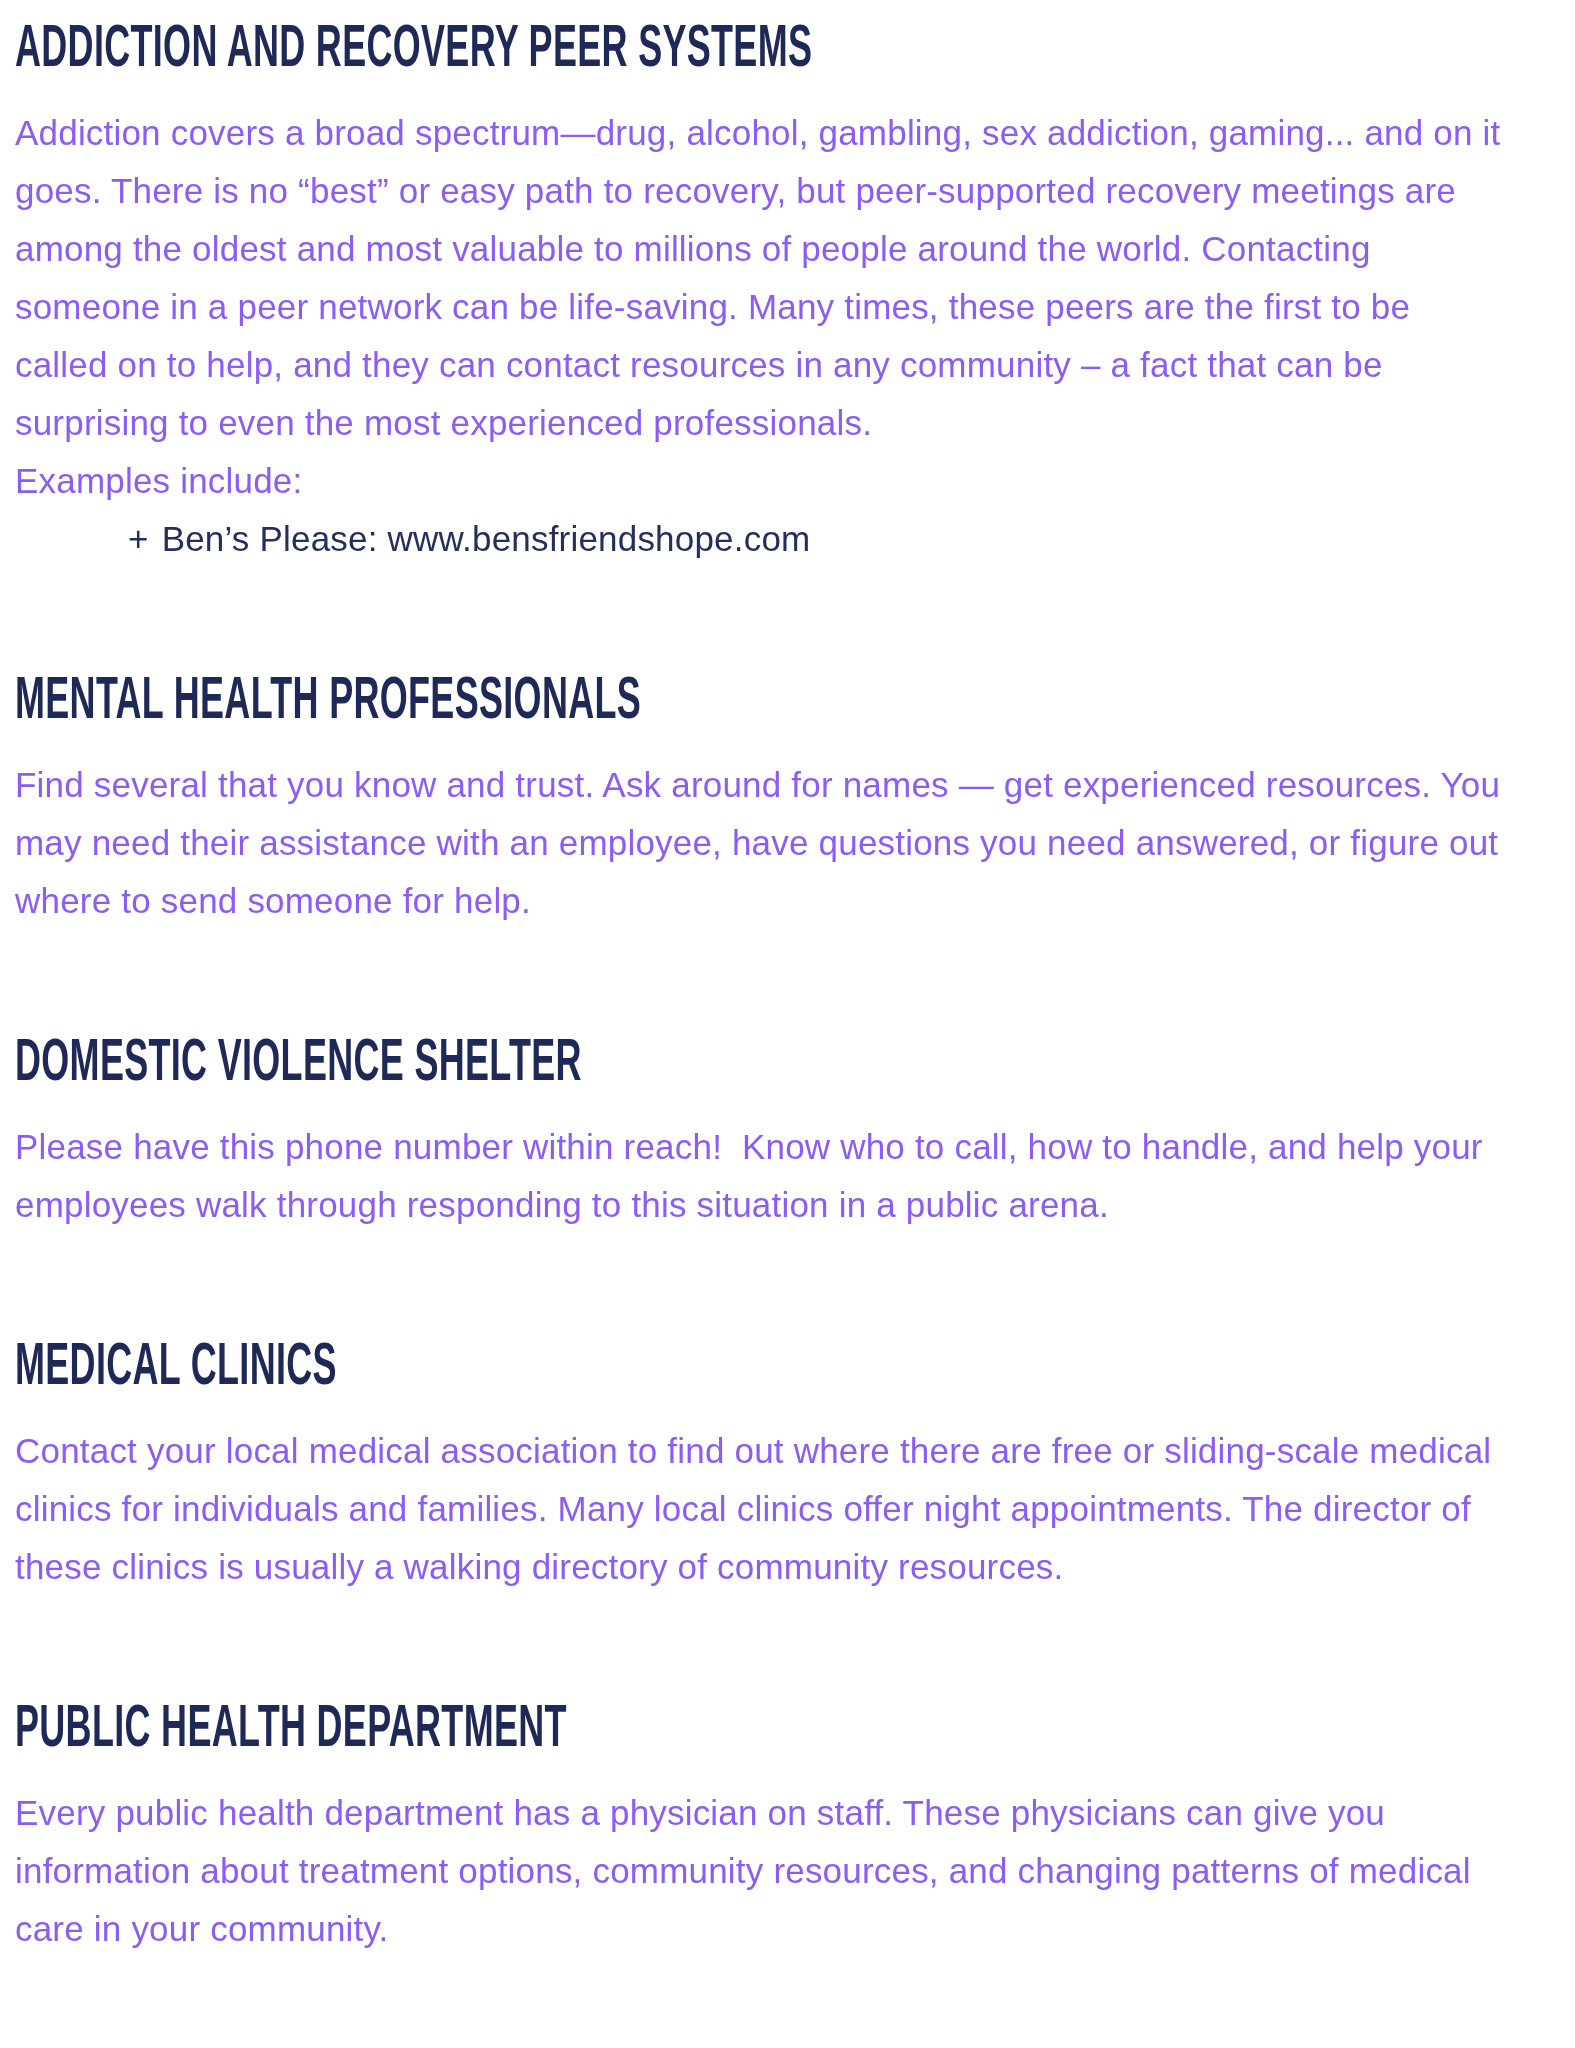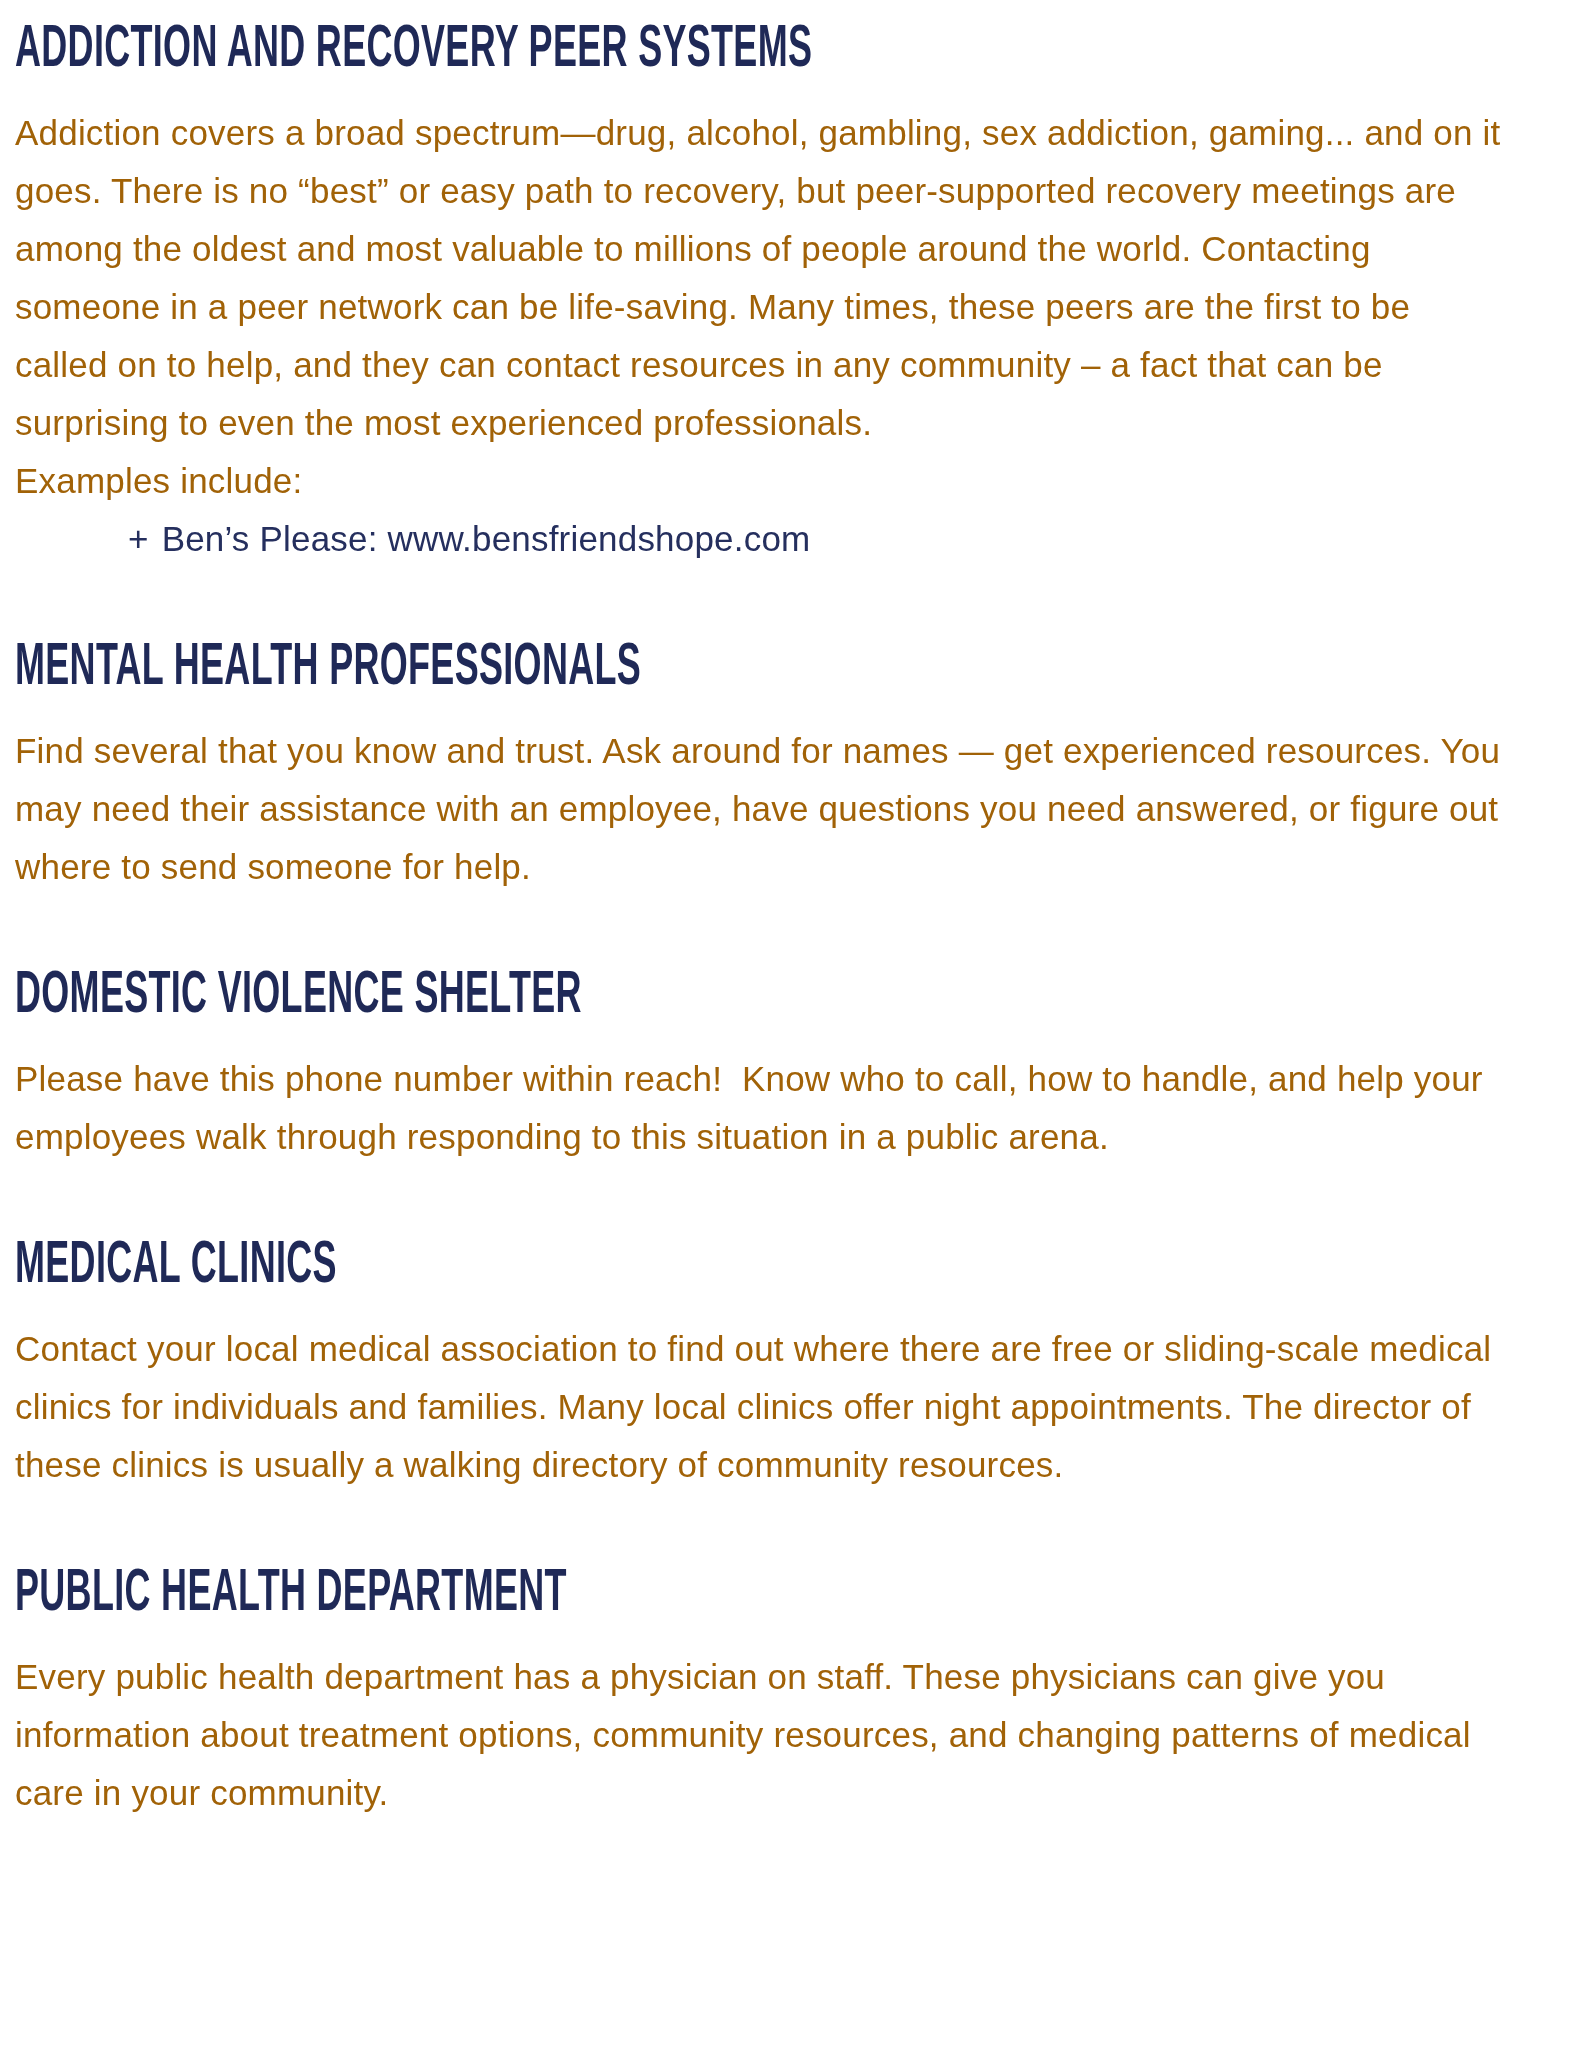--- a/index.html
+++ b/index.html
@@ -13,34 +13,34 @@
     background: #ffffff;
     overflow: hidden;
     font-family: "Liberation Sans", sans-serif;
   }
   .page {
     width: 1575px;
     height: 2048px;
     padding: 14px 70px 0 15px;
   }
   .doc-section { margin: 0; }
-  .doc-section + .doc-section { margin-top: 64px; }
+  .doc-section + .doc-section { margin-top: 98px; }
   .section-heading {
     color: #1f2957;
     font-family: "Liberation Sans", sans-serif;
     font-weight: 700;
     font-size: 60px;
     line-height: 64px;
     letter-spacing: 0.5px;
     white-space: nowrap;
     transform: scaleX(0.60);
     transform-origin: 0 50%;
   }
   .section-body {
-    color: #a16207;
+    color: #8b5cf6;
     font-size: 35px;
     font-weight: 300;
     line-height: 58px;
     letter-spacing: 0.2px;
     margin: 26px 0 0 0;
     white-space: pre-wrap;
   }
   .resource-list {
     margin: 0;
     padding: 0 0 0 113px;

